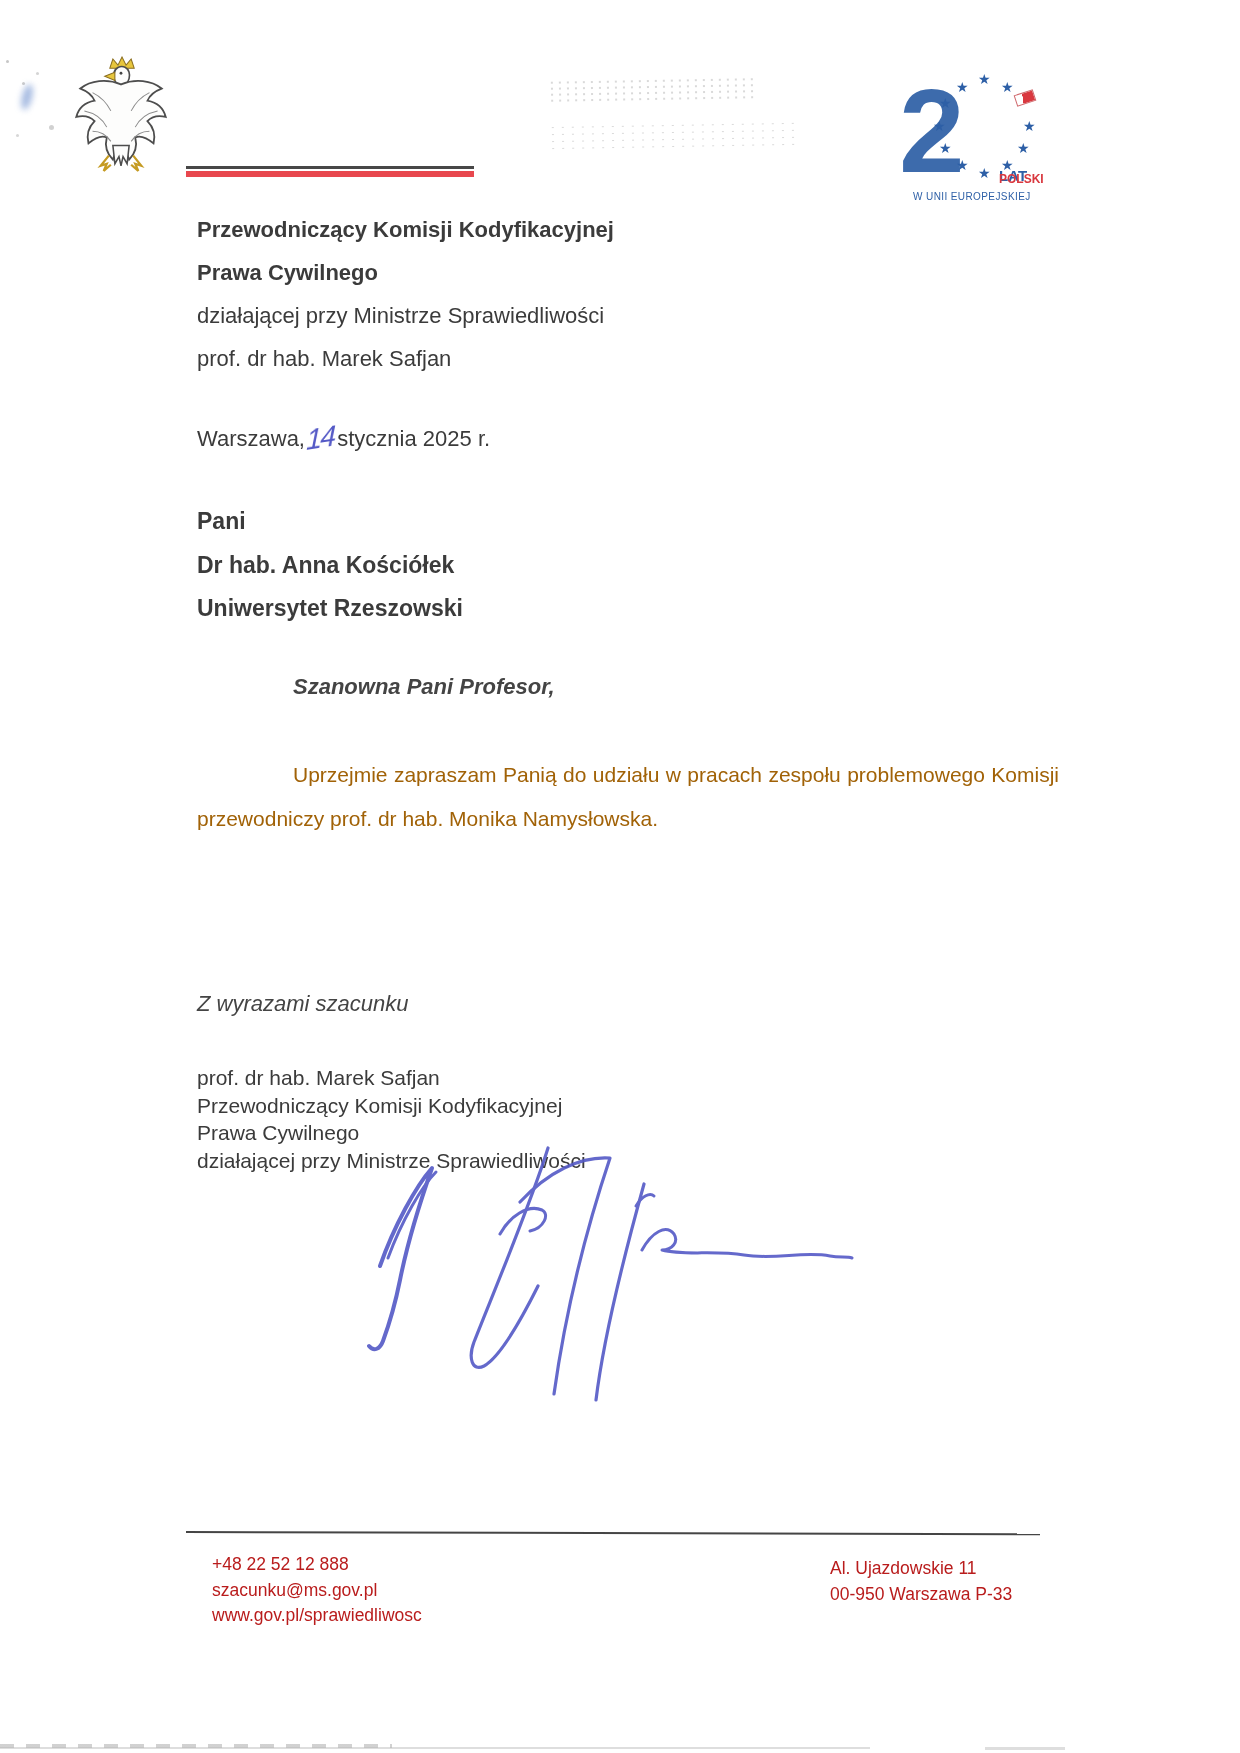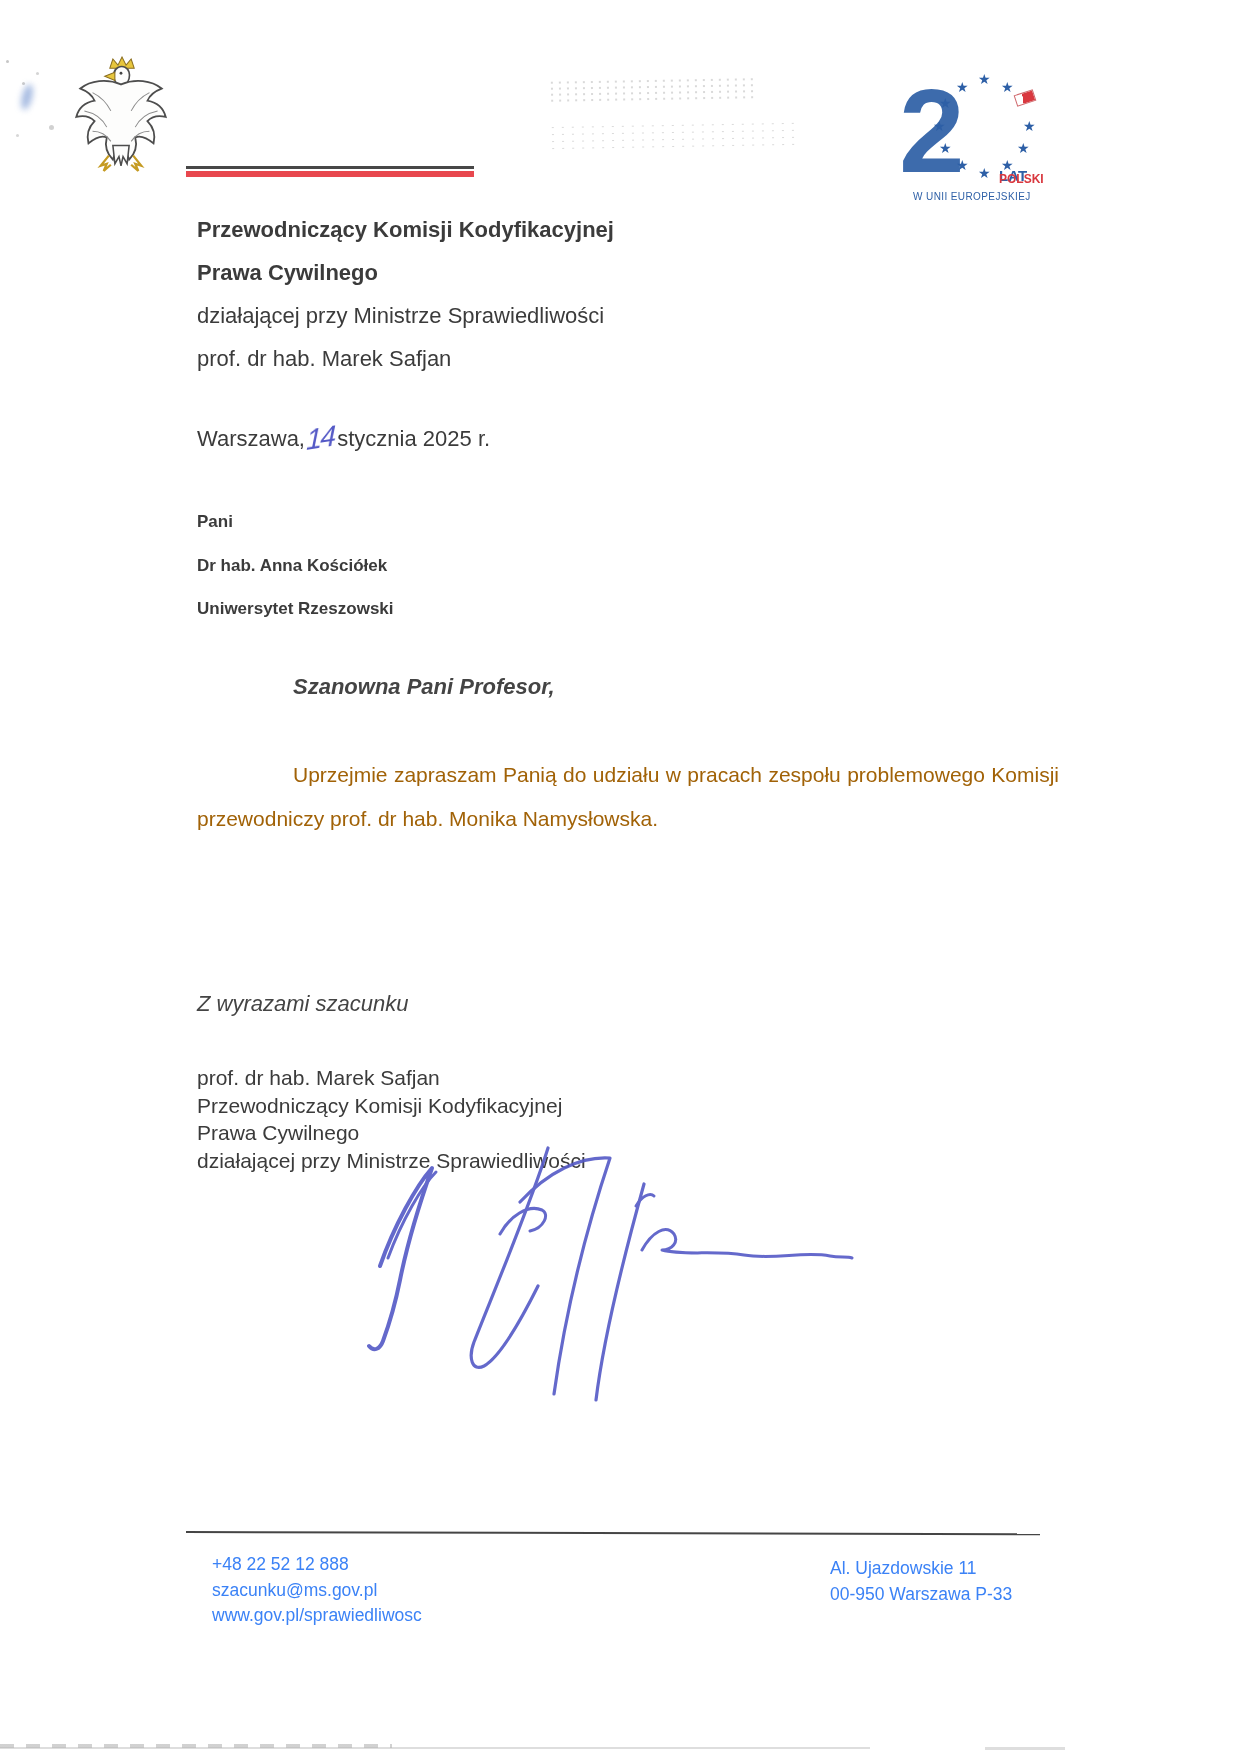--- a/index.html
+++ b/index.html
@@ -48,32 +48,32 @@
   .speck{position:absolute;left:6px;top:60px;width:3px;height:3px;border-radius:50%;background:#8f8f8f;opacity:.5;
     box-shadow:16px 22px 0 #9a9a9a,44px 66px 0 1px #a5a5a5,10px 74px 0 #b0b0b0,30px 12px 0 #ababab;}
   
   .abs{position:absolute;}
   .sender{left:197px;top:208px;font-size:22px;line-height:43px;}
   .bold{font-weight:700;}
   .dateline{left:197px;top:420px;font-size:22px;white-space:nowrap;}
   .hand-day{display:inline-block;color:var(--ink-blue);font-style:italic;font-size:29px;
     transform:rotate(-9deg) skewX(-10deg);letter-spacing:-2px;position:relative;top:2px;margin:0 3px 0 1px;
     filter:blur(.2px);}
-  .recipient{left:197px;top:500px;font-size:17px;line-height:43.5px;font-weight:700;}
+  .recipient{left:197px;top:500px;font-size:23px;line-height:43.5px;font-weight:700;}
   .salutation{left:293px;top:674px;font-size:22px;font-style:italic;color:#444;font-weight:bold;}
   .body-par{left:197px;top:753px;width:862px;font-size:21px;line-height:43.5px;color:#a16207;}
   .body-par .jline{text-align:justify;text-align-last:justify;}
   .body-par .indent{padding-left:96px;}
   .closing{left:197px;top:991px;font-size:22px;font-style:italic;color:#444;}
   .sigblock{left:197px;top:1064px;font-size:21px;line-height:27.5px;}
   .signature{position:absolute;left:352px;top:1138px;width:520px;height:270px;}
   
   .divider{position:absolute;left:186px;top:1531px;width:854px;height:2px;background:#454545;
     transform:rotate(.15deg);transform-origin:left center;}
-  .footer-col{font-size:17.5px;line-height:25.5px;color:#3b82f6;}
+  .footer-col{font-size:17.5px;line-height:25.5px;color:#b91c1c;}
   .footer-left{left:212px;top:1552px;}
   .footer-right{left:830px;top:1556px;}
   .bottom-edge-a{position:absolute;left:0;top:1744px;width:392px;height:4px;opacity:.35;
     background:repeating-linear-gradient(90deg,#7d7d7d 0 14px,transparent 14px 26px);}
   .bottom-edge-b{position:absolute;left:0;top:1747px;width:870px;height:2px;background:#b5b5b5;opacity:.45;}
   .bottom-edge-c{position:absolute;left:985px;top:1747px;width:80px;height:3px;background:#c2c2c2;opacity:.55;}
 </style>
 </head>
 <body>
 

